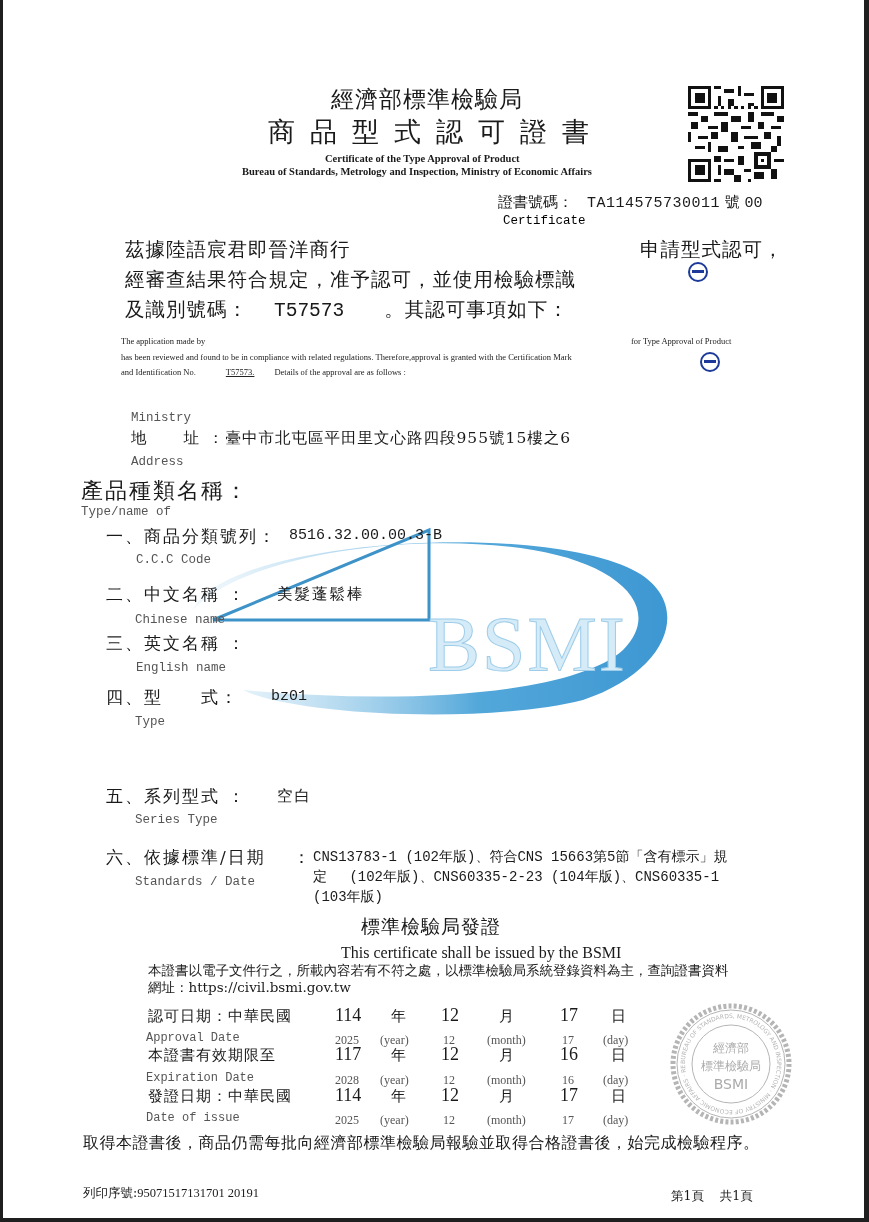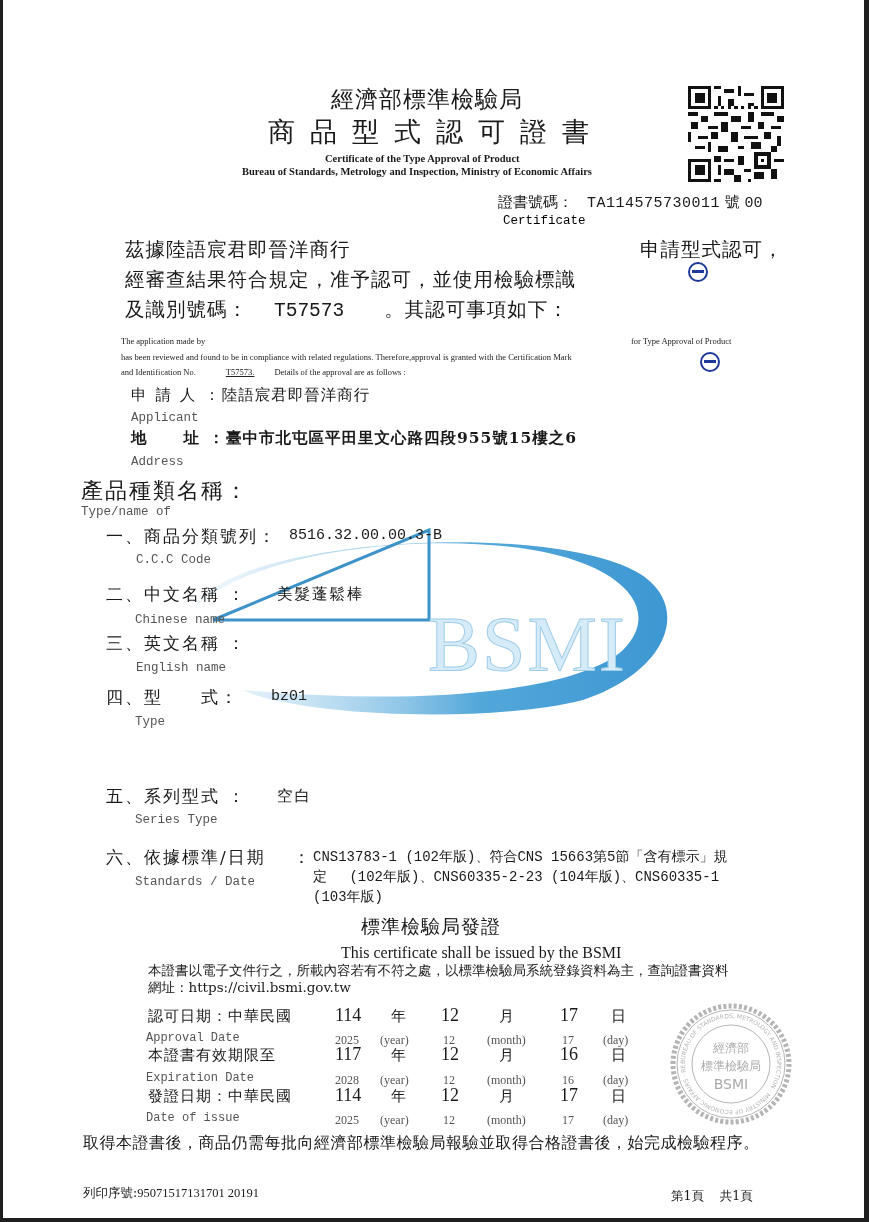--- a/index.html
+++ b/index.html
@@ -41,21 +41,21 @@
   .e1 { left:118px; top:336px; }
   .e1b { left:628px; top:336px; }
   .e2 { left:118px; top:352px; }
   .e3 { left:118px; top:367px; }
   .e3 .u { text-decoration:underline; margin:0 20px 0 30px; }
 
   .field-zh { font-size:15.5px; letter-spacing:2px; }
   .field-en { font-size:12.5px; color:#555; font-family:"Liberation Mono", monospace; }
   .app-lbl { left:128px; top:385px; }
   .app-en { left:128px; top:411px; }
-  .addr-lbl { left:128px; top:428px;font-weight:bold; }
+  .addr-lbl { left:128px; top:428px; }
   .addr-en { left:128px; top:455px; }
 
   .sec-title { left:78px; top:476px; font-size:22px; letter-spacing:2px; }
   .sec-en { left:78px; top:505px; font-size:12.5px; color:#555; font-family:"Liberation Mono", monospace; }
 
   .item-zh { font-size:17px; letter-spacing:2px; }
   .item-val { font-size:15.5px; }
   .mono-val { font-family:"Liberation Mono", monospace; font-size:15px; }
 
   .watermark { left:150px; top:520px; width:520px; height:200px; }
@@ -173,24 +173,21 @@
   <div class="abs mark mark1"></div>
 
   <div class="abs en-small e1 serif">The application made by</div>
   <div class="abs en-small e1b serif">for Type Approval of Product</div>
   <div class="abs en-small e2 serif">has been reviewed and found to be in compliance with related regulations. Therefore,approval is granted with the Certification Mark</div>
   <div class="abs en-small e3 serif">
     <span>and Identification No.</span><span class="u">T57573.</span><span>Details of the approval are as follows :</span>
   </div>
   <div class="abs mark mark2"></div>
 
-  <div class="abs field-zh app-lbl">
-    <span>申 請 人 ：</span><span style="letter-spacing:1px">陸語宸君即晉洋商行</span>
-  </div>
-  <div class="abs field-en app-en">Applicant</div>
+  <div class="abs field-en app-en">Ministry</div>
   <div class="abs field-zh addr-lbl">
     <span>地　　址 ：</span><span style="letter-spacing:1px">臺中市北屯區平田里文心路四段955號15樓之6</span>
   </div>
   <div class="abs field-en addr-en">Address</div>
 
   <div class="abs sec-title">產品種類名稱：</div>
   <div class="abs sec-en">Type/name of</div>
 
   <svg class="abs watermark" viewBox="0 0 520 200">
     <defs>

